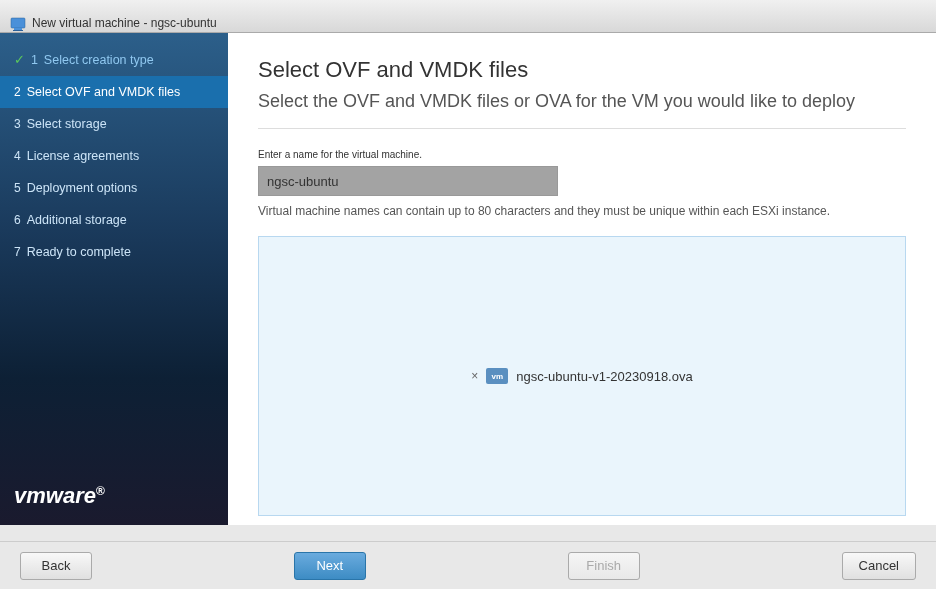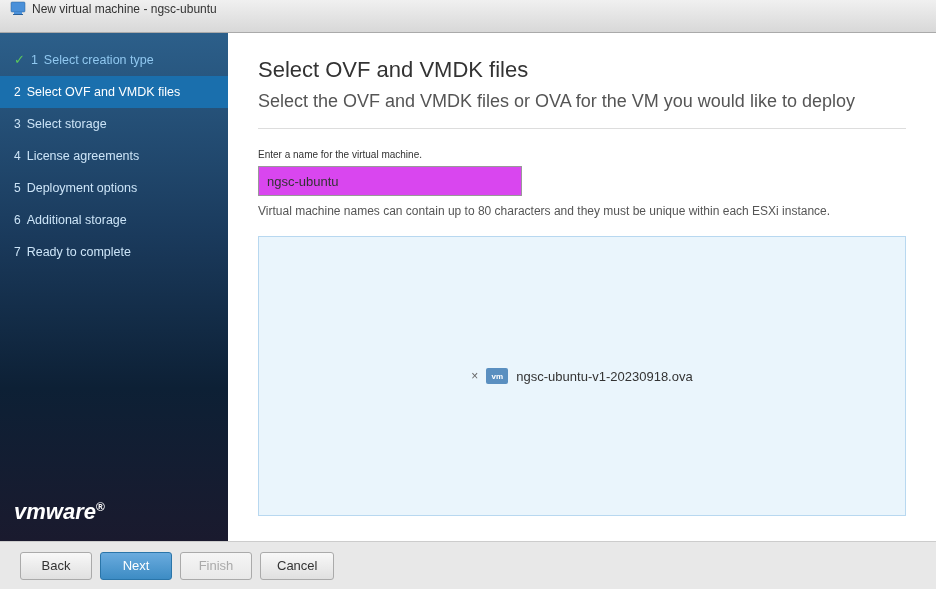--- a/index.html
+++ b/index.html
@@ -13,21 +13,21 @@
       display: flex;
       flex-direction: column;
     }
 
     
     .title-bar {
       background: linear-gradient(to bottom, #f0f0f0, #d8d8d8);
       border-bottom: 1px solid #aaa;
       height: 28px;
       display: flex;
-      align-items: flex-end;
+      align-items: flex-start;
       padding: 16px 10px;
       flex-shrink: 0;
     }
     .title-bar-icon {
       width: 16px;
       height: 16px;
       margin-right: 6px;
       display: flex;
       align-items: center;
       justify-content: center;
@@ -127,29 +127,29 @@
       border: none;
       border-top: 1px solid #ddd;
       margin-bottom: 20px;
     }
     .field-label {
       font-size: 10px;
       color: #333;
       margin-bottom: 6px;
     }
     .vm-name-input {
-      width: 264px;
+      width: 300px;
       height: 30px;
       border: 1px solid #999;
       padding: 4px 8px;
       font-size: 13px;
       color: #333;
       outline: none;
       margin-bottom: 8px;
-      background: #d946ef;
+      background: #a3a3a3;
     }
     .field-hint {
       font-size: 12px;
       color: #555;
       margin-bottom: 18px;
     }
 
     
     .drop-area {
       border: 1px solid #b8d8f0;
@@ -185,24 +185,25 @@
       font-weight: bold;
     }
 
     
     .bottom-bar {
       background: #e8e8e8;
       border-top: 1px solid #ccc;
       height: 48px;
       display: flex;
       align-items: center;
-      justify-content: flex-start;
+      justify-content: space-between;
       padding: 0 20px;
       gap: 8px;
       flex-shrink: 0;
+      margin-top: 16px;
     }
     .btn {
       height: 28px;
       min-width: 72px;
       padding: 0 16px;
       font-size: 13px;
       border-radius: 3px;
       cursor: pointer;
       border: 1px solid #aaa;
       background: linear-gradient(to bottom, #f8f8f8, #e0e0e0);

